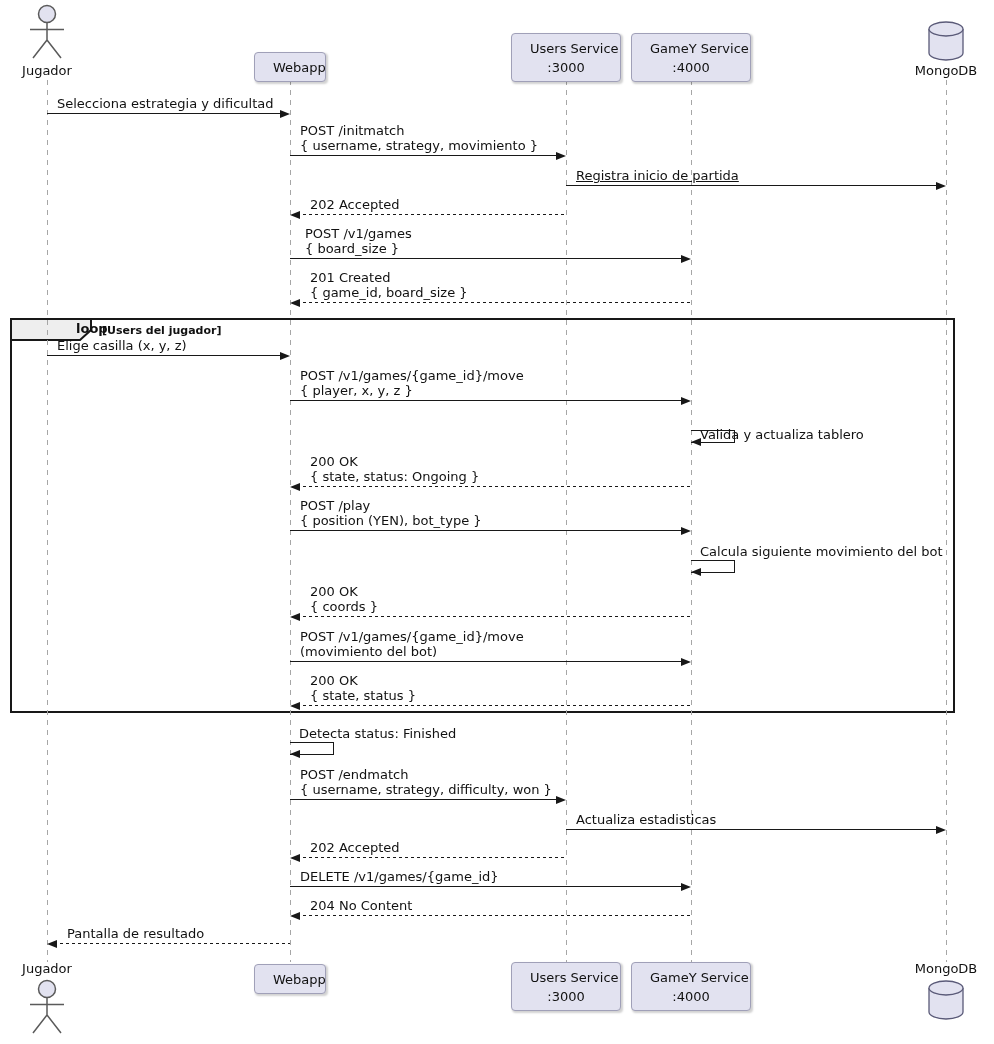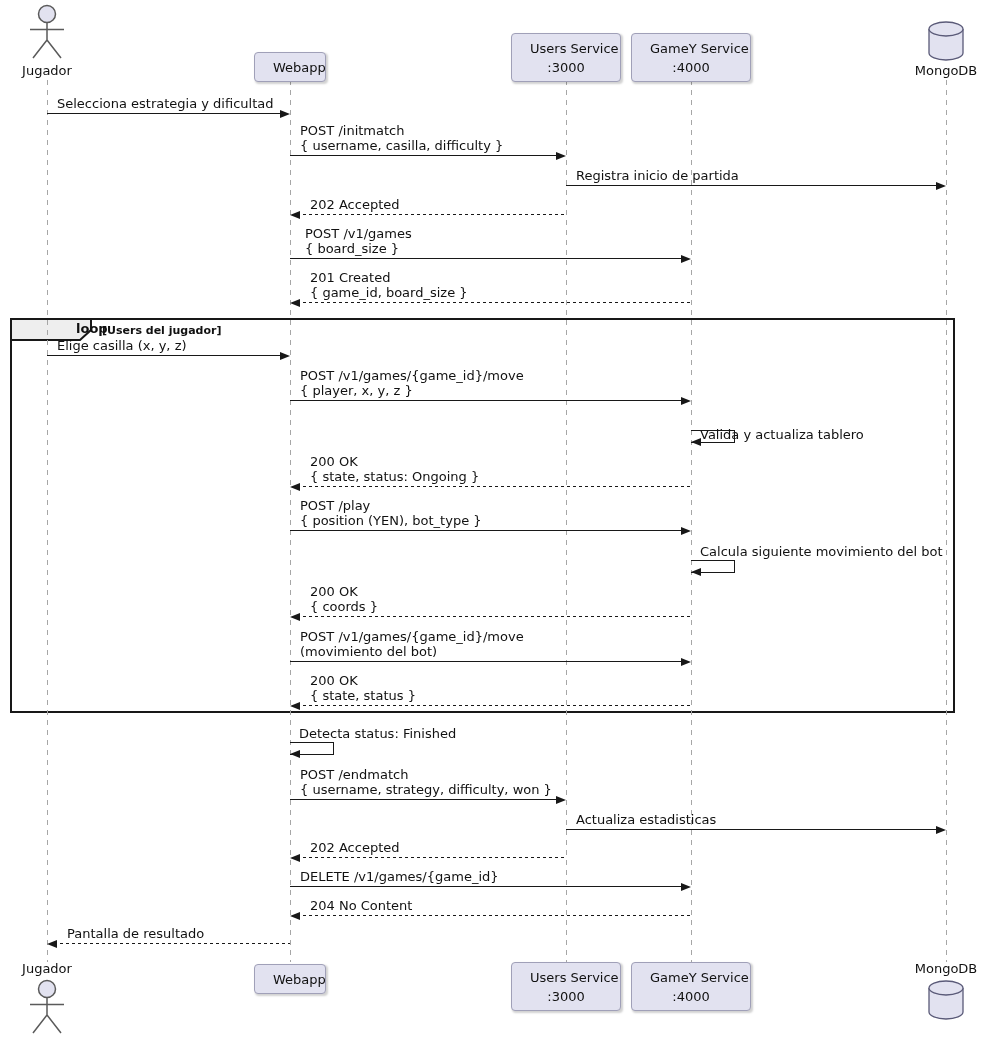--- a/index.html
+++ b/index.html
@@ -84,25 +84,25 @@
         <path d="M2 9 v24 a17 7 0 0 0 34 0 v-24" fill="#E2E2F0" stroke="#5A5A78" stroke-width="1.3"></path>
         <ellipse cx="19" cy="9" rx="17" ry="7" fill="#E2E2F0" stroke="#5A5A78" stroke-width="1.3"></ellipse>
       </svg></div>
     <div class="msg-label" style="left: 57px; top: 96px;">
       <div>Selecciona estrategia y dificultad</div>
     </div>
     <div class="msg-line" style="left: 47px; top: 113px; width: 236px; height: 1px;"></div>
     <div class="ah-r" style="left: 280px; top: 110px;"></div>
     <div class="msg-label" style="left: 300px; top: 123px;">
       <div>POST /initmatch</div>
-      <div>{ username, casilla, difficulty }</div>
+      <div>{ username, strategy, movimiento }</div>
     </div>
     <div class="msg-line" style="left: 290px; top: 155px; width: 269px; height: 1px;"></div>
     <div class="ah-r" style="left: 556px; top: 152px;"></div>
-    <div class="msg-label" style="left: 576px; top: 168px;">
+    <div class="msg-label" style="left: 576px; top: 168px; text-decoration: underline;">
       <div>Registra inicio de partida</div>
     </div>
     <div class="msg-line" style="left: 566px; top: 185px; width: 373px; height: 1px;"></div>
     <div class="ah-r" style="left: 936px; top: 182px;"></div>
     <div class="msg-label" style="left: 310px; top: 197px;">
       <div>202 Accepted</div>
     </div>
     <div class="msg-line dashed" style="left: 297px; top: 214px; width: 269px; height: 1px;"></div>
     <div class="ah-l" style="left: 290px; top: 211px;"></div>
     <div class="msg-label" style="left: 305px; top: 226px;">

